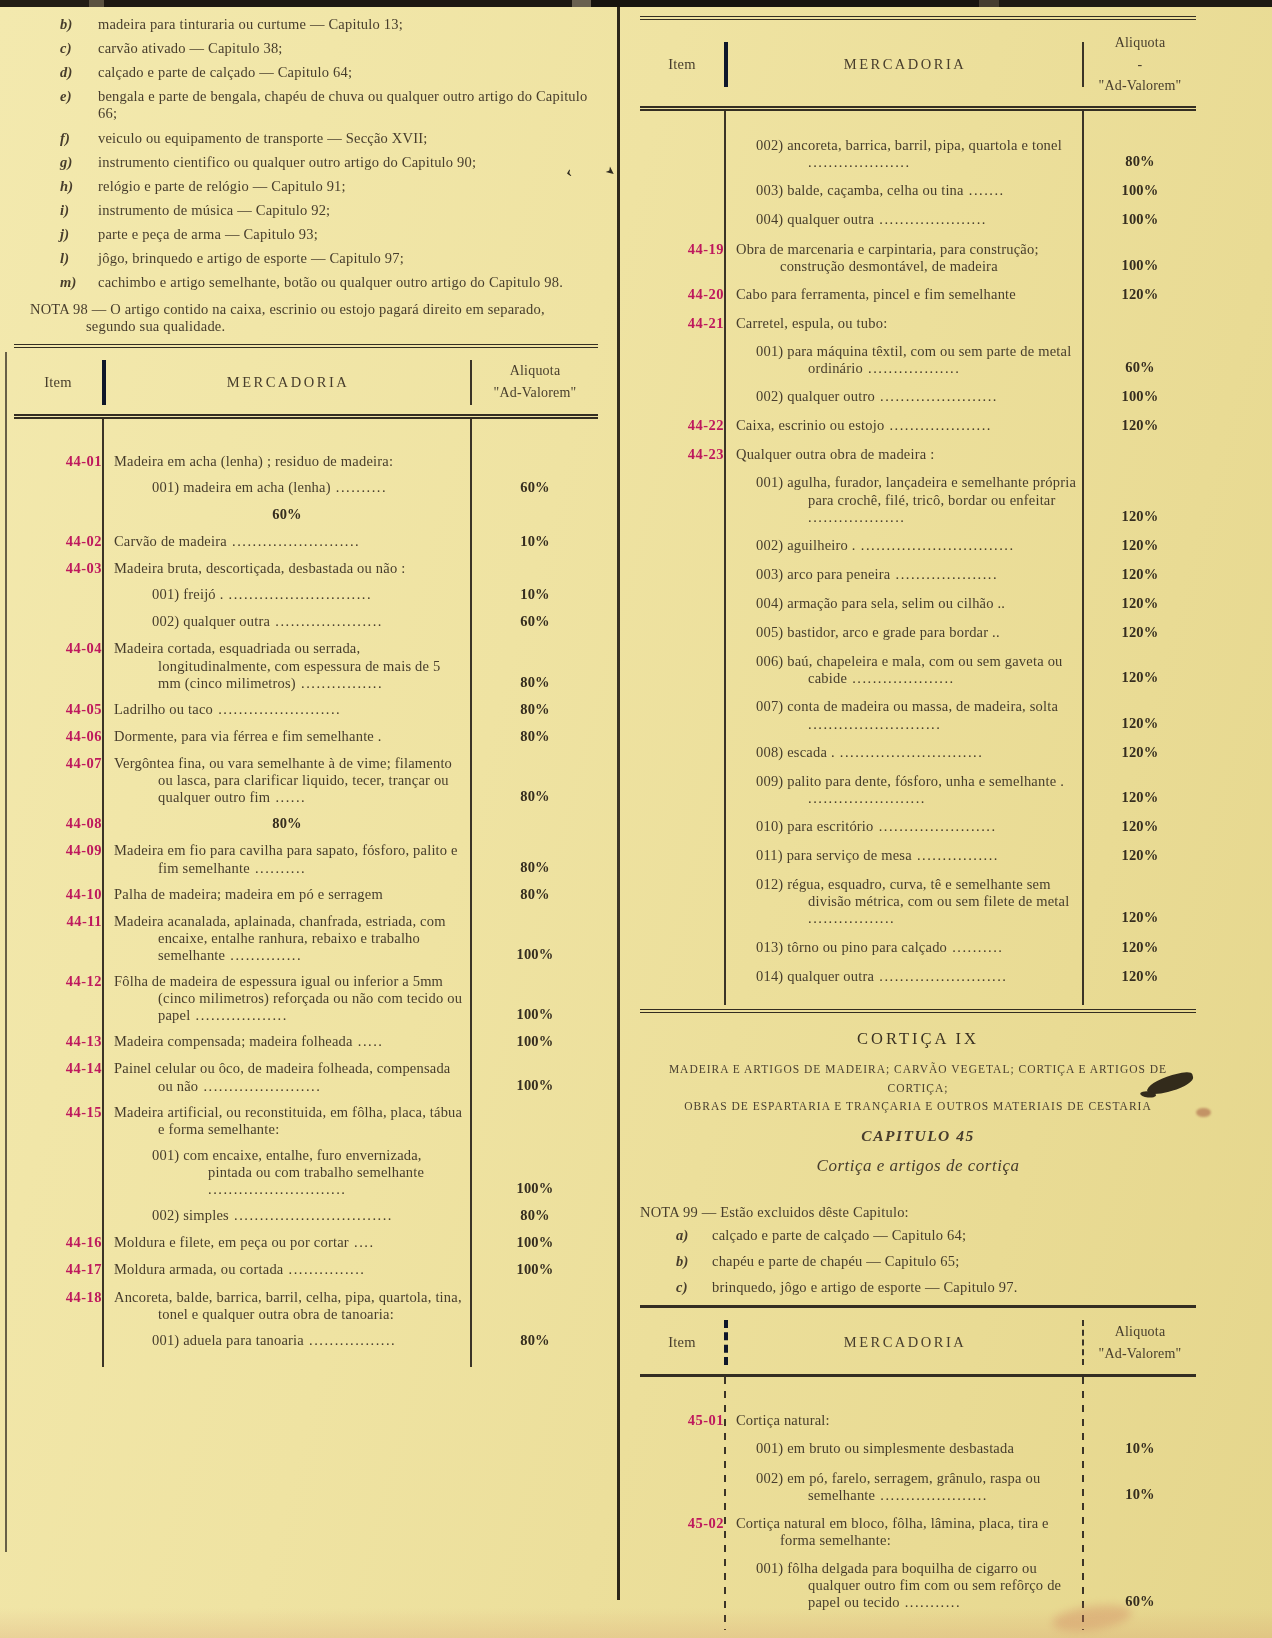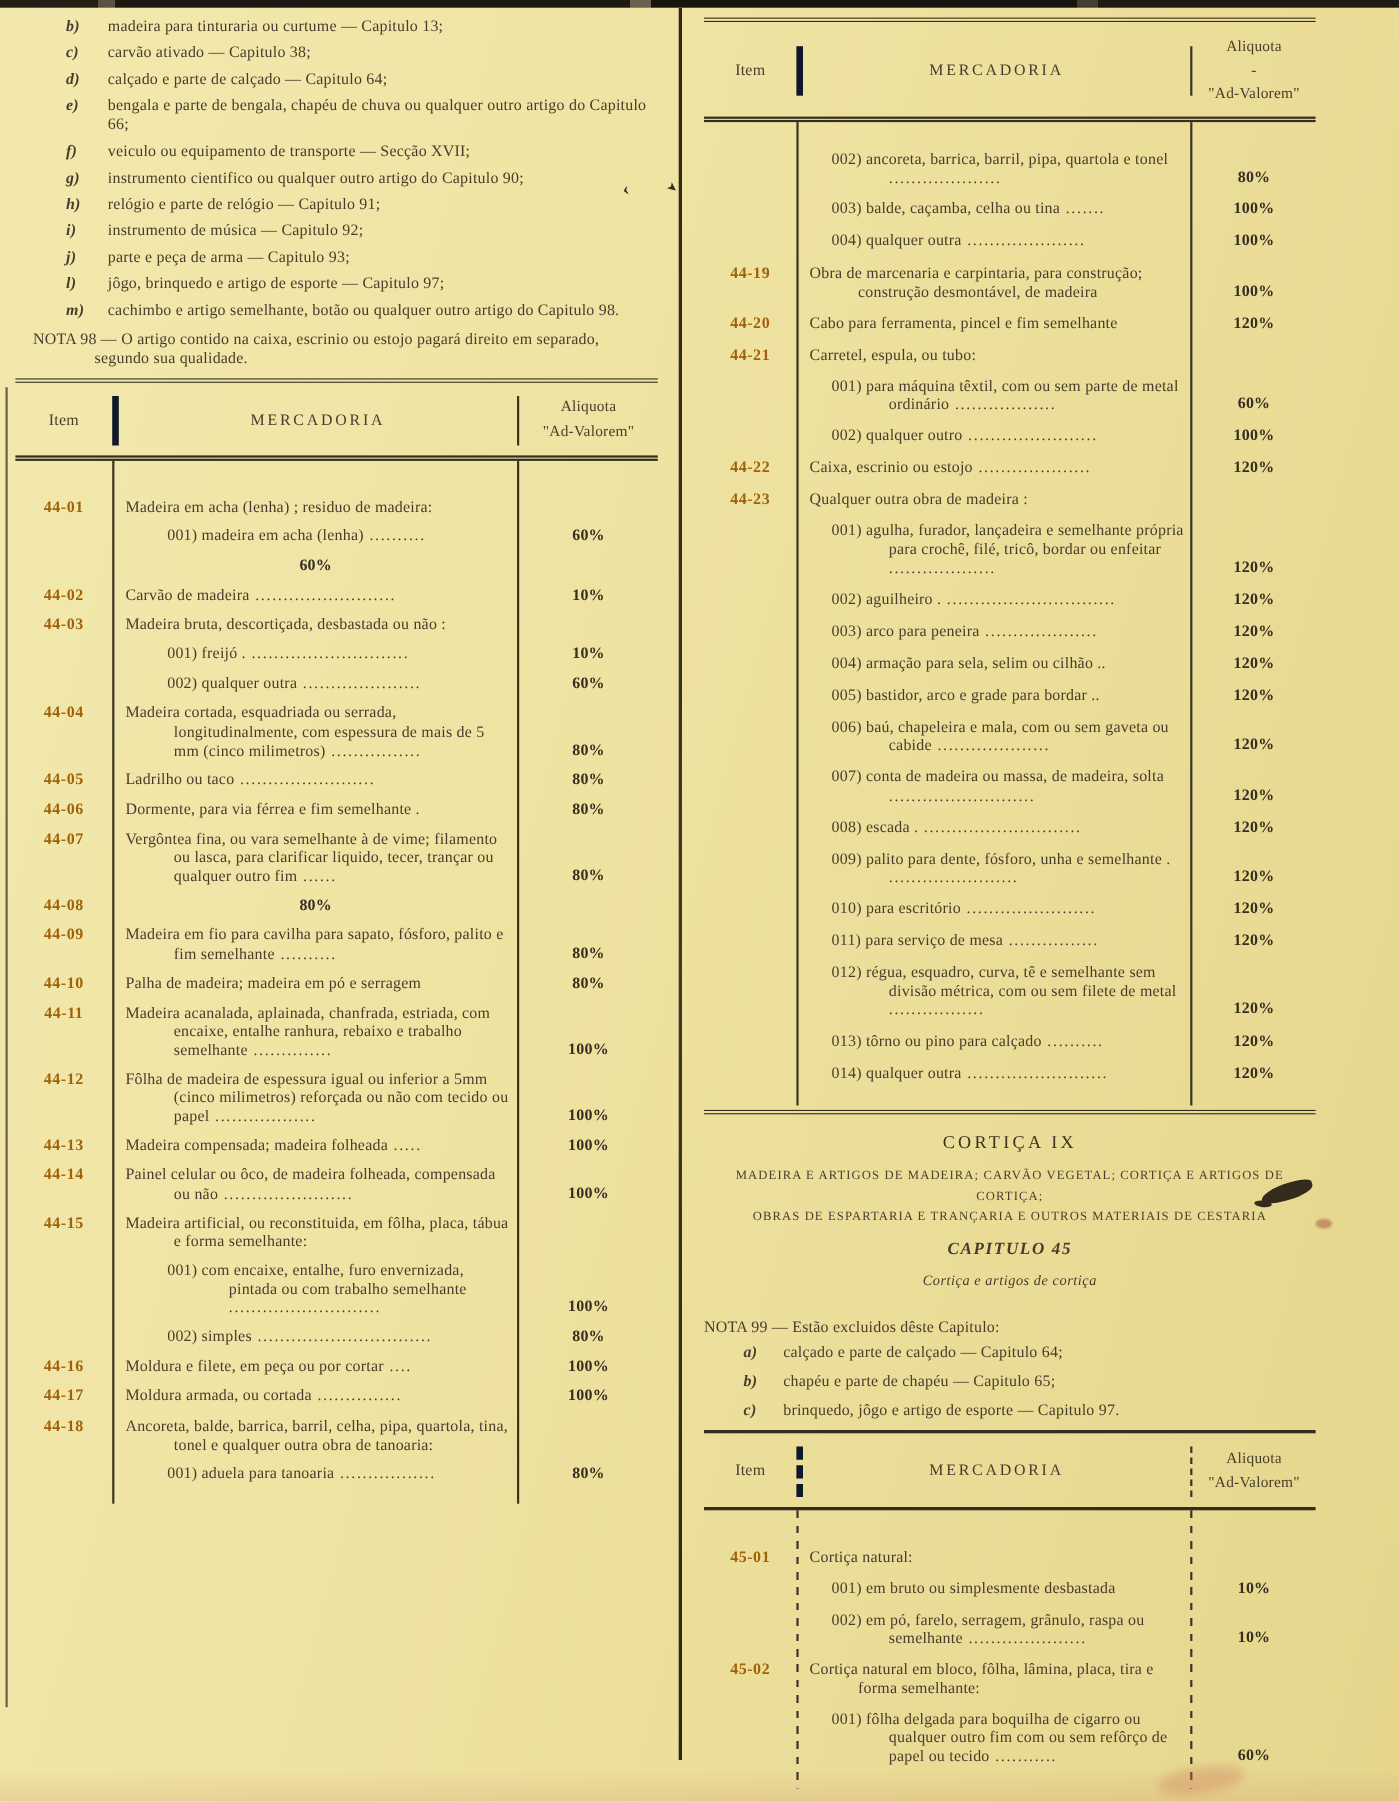--- a/index.html
+++ b/index.html
@@ -25,51 +25,51 @@
   .intro .lbl{position:absolute;left:46px;font-style:italic;font-weight:bold;}
   .nota{margin:10px 0 8px 16px;padding-left:56px;text-indent:-56px;}
 
   
   .tariff-table{--c1:88px;--c3:126px;margin-top:6px;}
   .col-right .tariff-table{--c1:84px;--c3:112px;}
   .t-head,.row{display:grid;grid-template-columns:var(--c1) 1fr var(--c3);}
   .t-head{border-top:4px double #342e22;border-bottom:5px double #342e22;padding:12px 0 9px;}
   .t-head .h-item{align-self:center;text-align:center;}
   .t-head .h-merc{align-self:center;text-align:center;letter-spacing:2.5px;
-    border-left:6px solid #0f172a;border-right:2px solid #3b3427;padding:14px 0;}
+    border-left:4px solid #0f172a;border-right:2px solid #3b3427;padding:14px 0;}
   .t-head .h-ali{align-self:center;text-align:center;font-size:14px;line-height:1.55;}
   .t-body{position:relative;padding:26px 0 8px;}
   .vl{position:absolute;top:0;bottom:0;width:2px;background:#3b3427;}
   .vl1{left:var(--c1);}
   .vl2{right:var(--c3);}
   .dashed .vl{background:repeating-linear-gradient(180deg,#3b3427 0 7px,rgba(0,0,0,0) 7px 14px);}
   .dashed .t-head .h-merc{border-left-style:dashed;border-right-style:dashed;}
   .dashed .t-head{border-top:3px solid #342e22;border-bottom:3px solid #342e22;}
 
   .row{margin-bottom:9px;}
   .row.main{margin-top:8px;}
   .col-right .row{margin-bottom:11px;}
   .col-right .row.main{margin-top:9px;}
-  .row .ci{text-align:center;font-weight:bold;color:#a16207;letter-spacing:.5px;}
+  .row .ci{text-align:right;font-weight:bold;color:#be185d;letter-spacing:.5px;}
   .row .cd{padding-right:6px;}
   .row.main .cd{padding-left:56px;text-indent:-44px;}
   .row.sub  .cd{padding-left:106px;text-indent:-56px;}
   .col-right .row.sub .cd{padding-left:84px;text-indent:-52px;}
   .ldr{letter-spacing:1.5px;}
   .row .cr{display:flex;align-items:flex-end;justify-content:center;
     font-weight:bold;color:#352d1f;padding-bottom:1px;}
 
   .rule-double{border-top:4px double #332c20;margin:4px 0 16px;}
 
   
   .sec{text-align:center;}
   .sec-title{font-size:16.5px;letter-spacing:3px;margin:8px 0 12px;color:#3b3222;}
   .sec-sub{font-size:11.5px;letter-spacing:1px;line-height:1.6;color:#4a4030;}
   .sec-chap{font-style:italic;font-weight:bold;letter-spacing:1.5px;font-size:15.5px;margin-top:12px;}
-  .sec-chap-title{font-style:italic;font-size:13px;margin-top:10px;letter-spacing:.5px;}
+  .sec-chap-title{font-style:italic;font-size:17px;margin-top:10px;letter-spacing:.5px;}
   .sec-nota{text-align:left;margin-top:28px;}
   .sec-list{text-align:left;margin-top:6px;}
   .sec-list .li{position:relative;padding-left:72px;margin-bottom:9px;}
   .sec-list .lbl{position:absolute;left:36px;font-style:italic;font-weight:bold;}
 
   
   .mark{position:absolute;color:#2e2a20;}
   .mark-tick{left:566px;top:162px;font-size:17px;transform:rotate(-12deg);font-weight:bold;}
   .mark-arrow{left:606px;top:165px;font-size:11px;transform:rotate(38deg);}
   .smudge1{position:absolute;left:1146px;top:1076px;width:48px;height:15px;background:#241d12;

